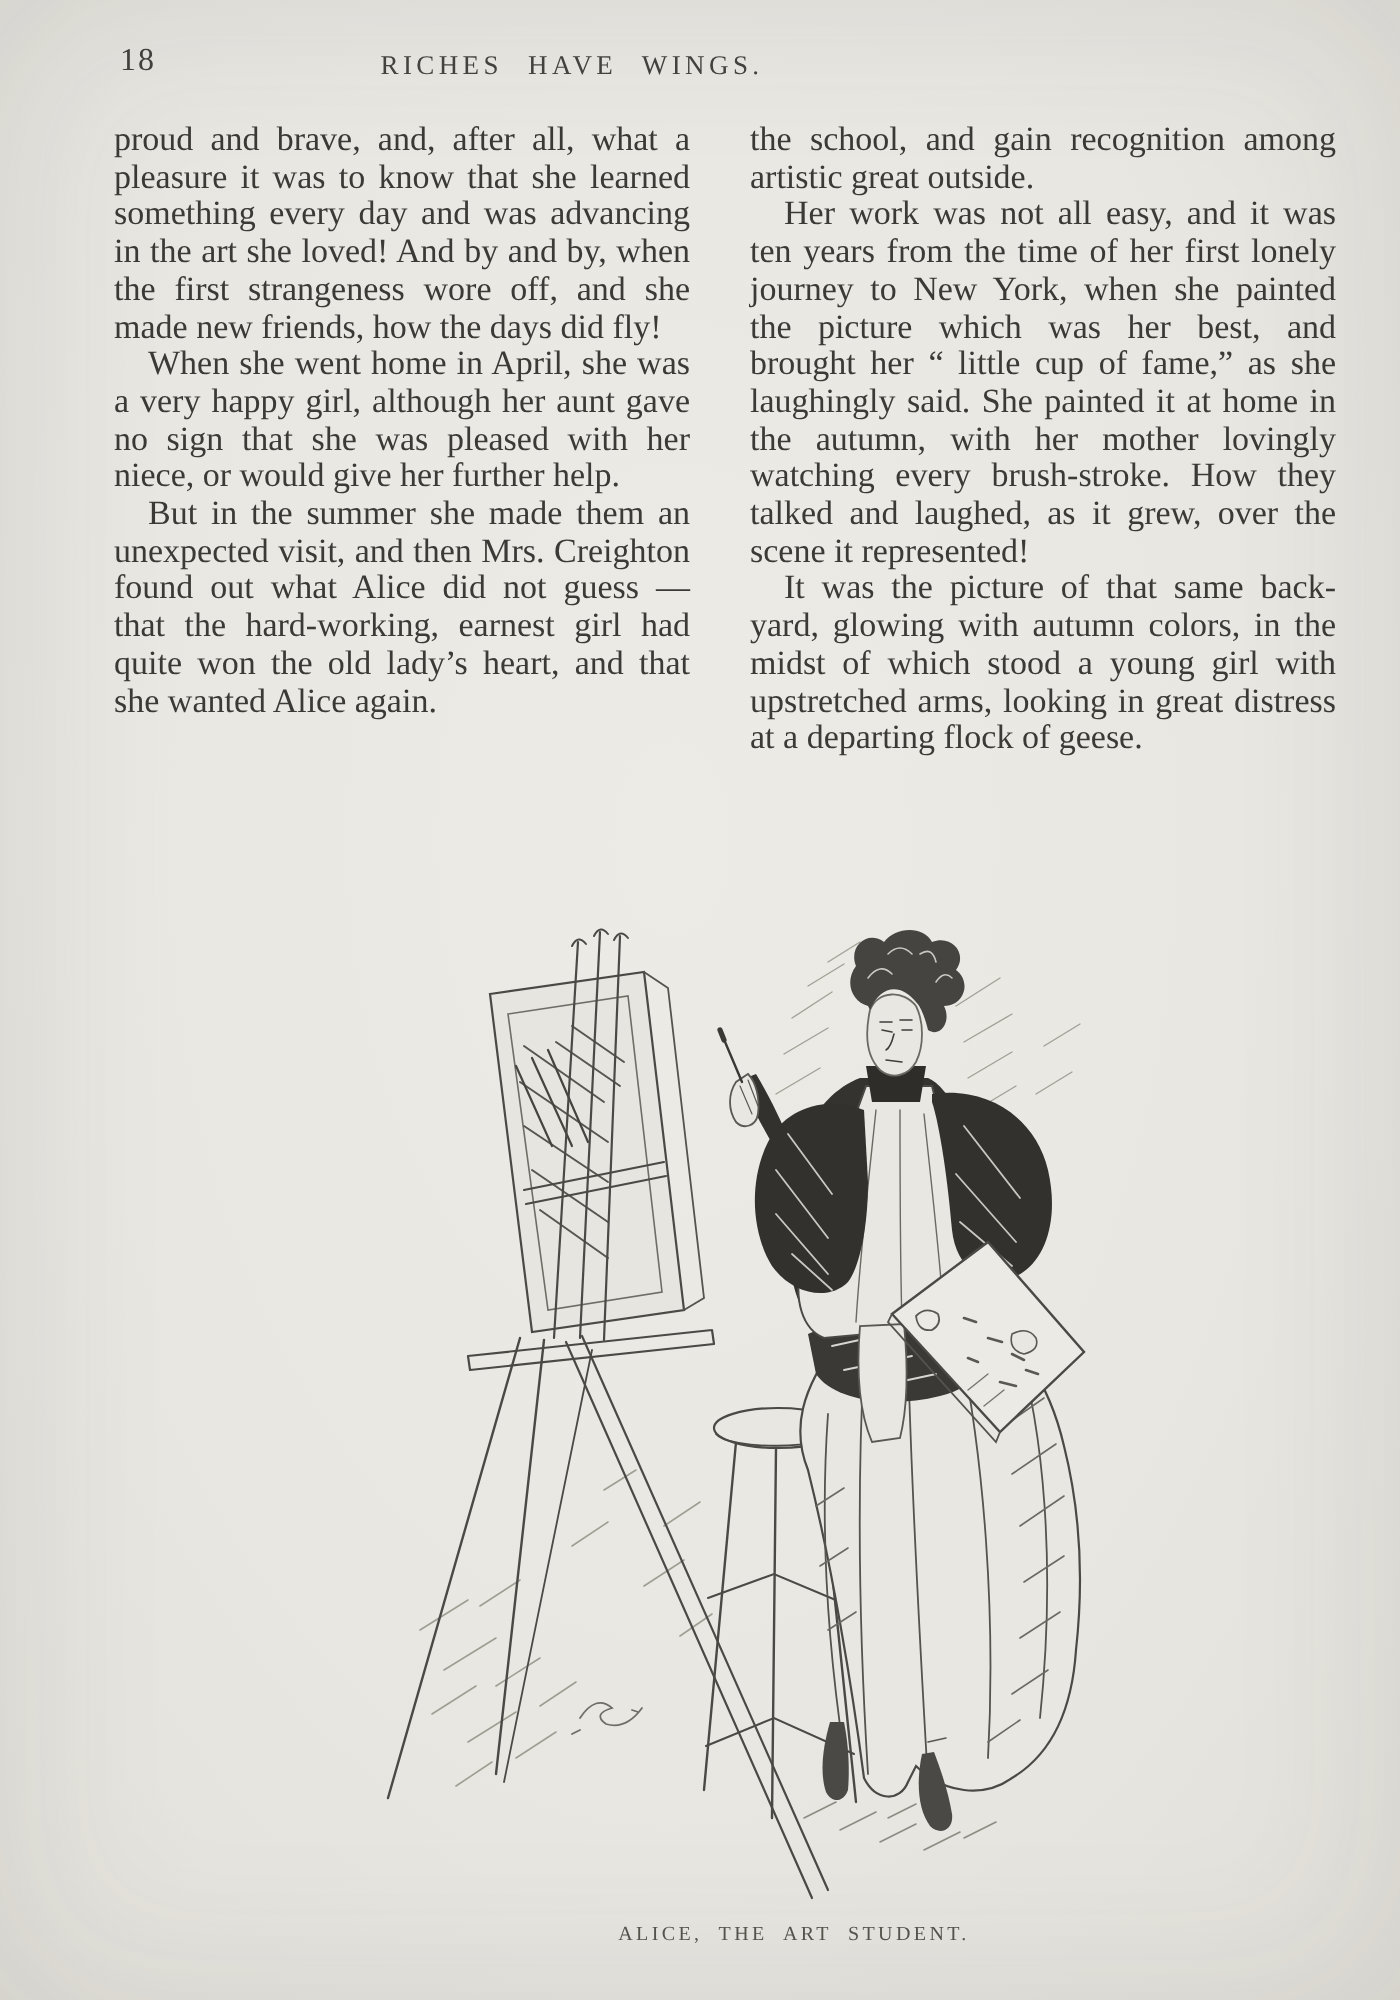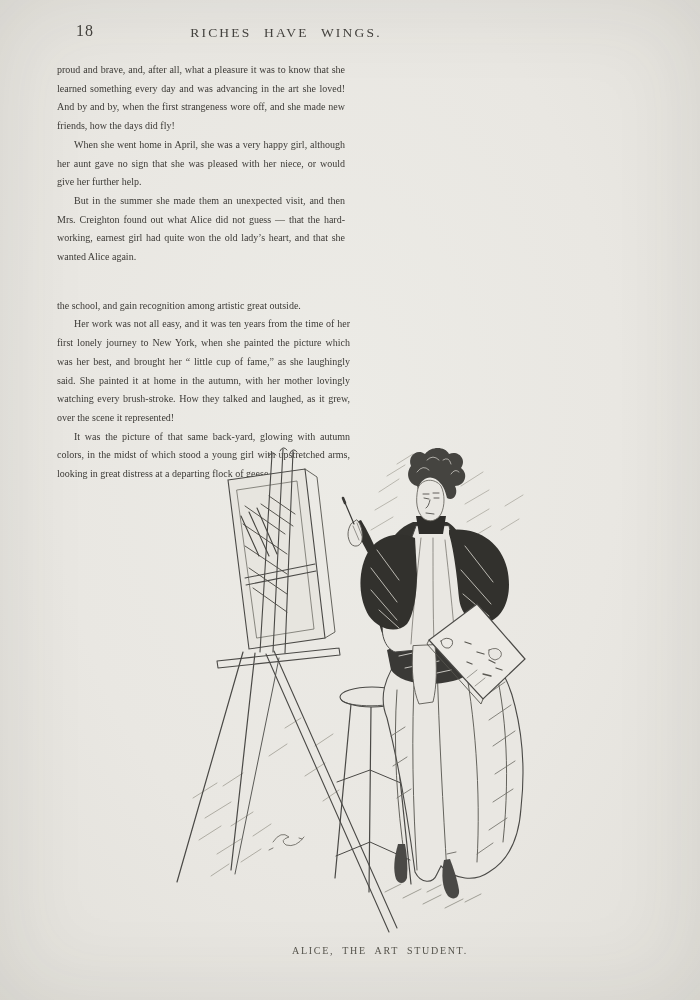--- a/index.html
+++ b/index.html
@@ -7,39 +7,38 @@
     width:700px;height:1000px;position:relative;overflow:hidden;
     background:radial-gradient(ellipse at 48% 42%, #ecebe6 0%, #e9e7e2 55%, #e2e0da 100%);
     font-family:"Liberation Serif","DejaVu Serif",serif;
     color:#3d3b38;
   }
   body::after{
     content:"";position:absolute;inset:0;pointer-events:none;
     box-shadow:inset 0 0 90px rgba(60,55,45,.10);
   }
   .pageno{
-    position:absolute;left:76px;top:22px;
+    position:absolute;left:60px;top:22px;
     font-size:16px;letter-spacing:1px;color:#43413d;
   }
   .running-title{
     position:absolute;top:25px;left:0;width:572px;text-align:center;
     font-size:13.5px;letter-spacing:2.2px;word-spacing:7px;color:#45433f;
   }
   .columns{
     position:absolute;top:61px;left:57px;width:611px;
     display:flex;gap:30px;
-    font-size:10px;line-height:18.7px;text-align:justify;
+    font-size:17px;line-height:18.7px;text-align:justify;
     color:#3c3a36;
-    flex-direction:column;
   }
   .col-left{width:288px;flex:none;}
   .col-right{width:293px;flex:none;}
   .columns p{margin:0;text-indent:17px;}
   .columns p.cont{text-indent:0;}
-  figure.illustration{position:absolute;left:165px;top:446px;width:400px;margin:0;}
+  figure.illustration{position:absolute;left:165px;top:446px;width:400px;margin:17px;}
   figure.illustration svg{display:block;}
   figcaption{
     text-align:center;font-size:10px;letter-spacing:1.7px;word-spacing:4px;
     color:#56544c;margin-top:9px;padding-left:30px;
     font-family:"Liberation Serif","DejaVu Serif",serif;
   }
 </style>
 </head>
 <body>
 

